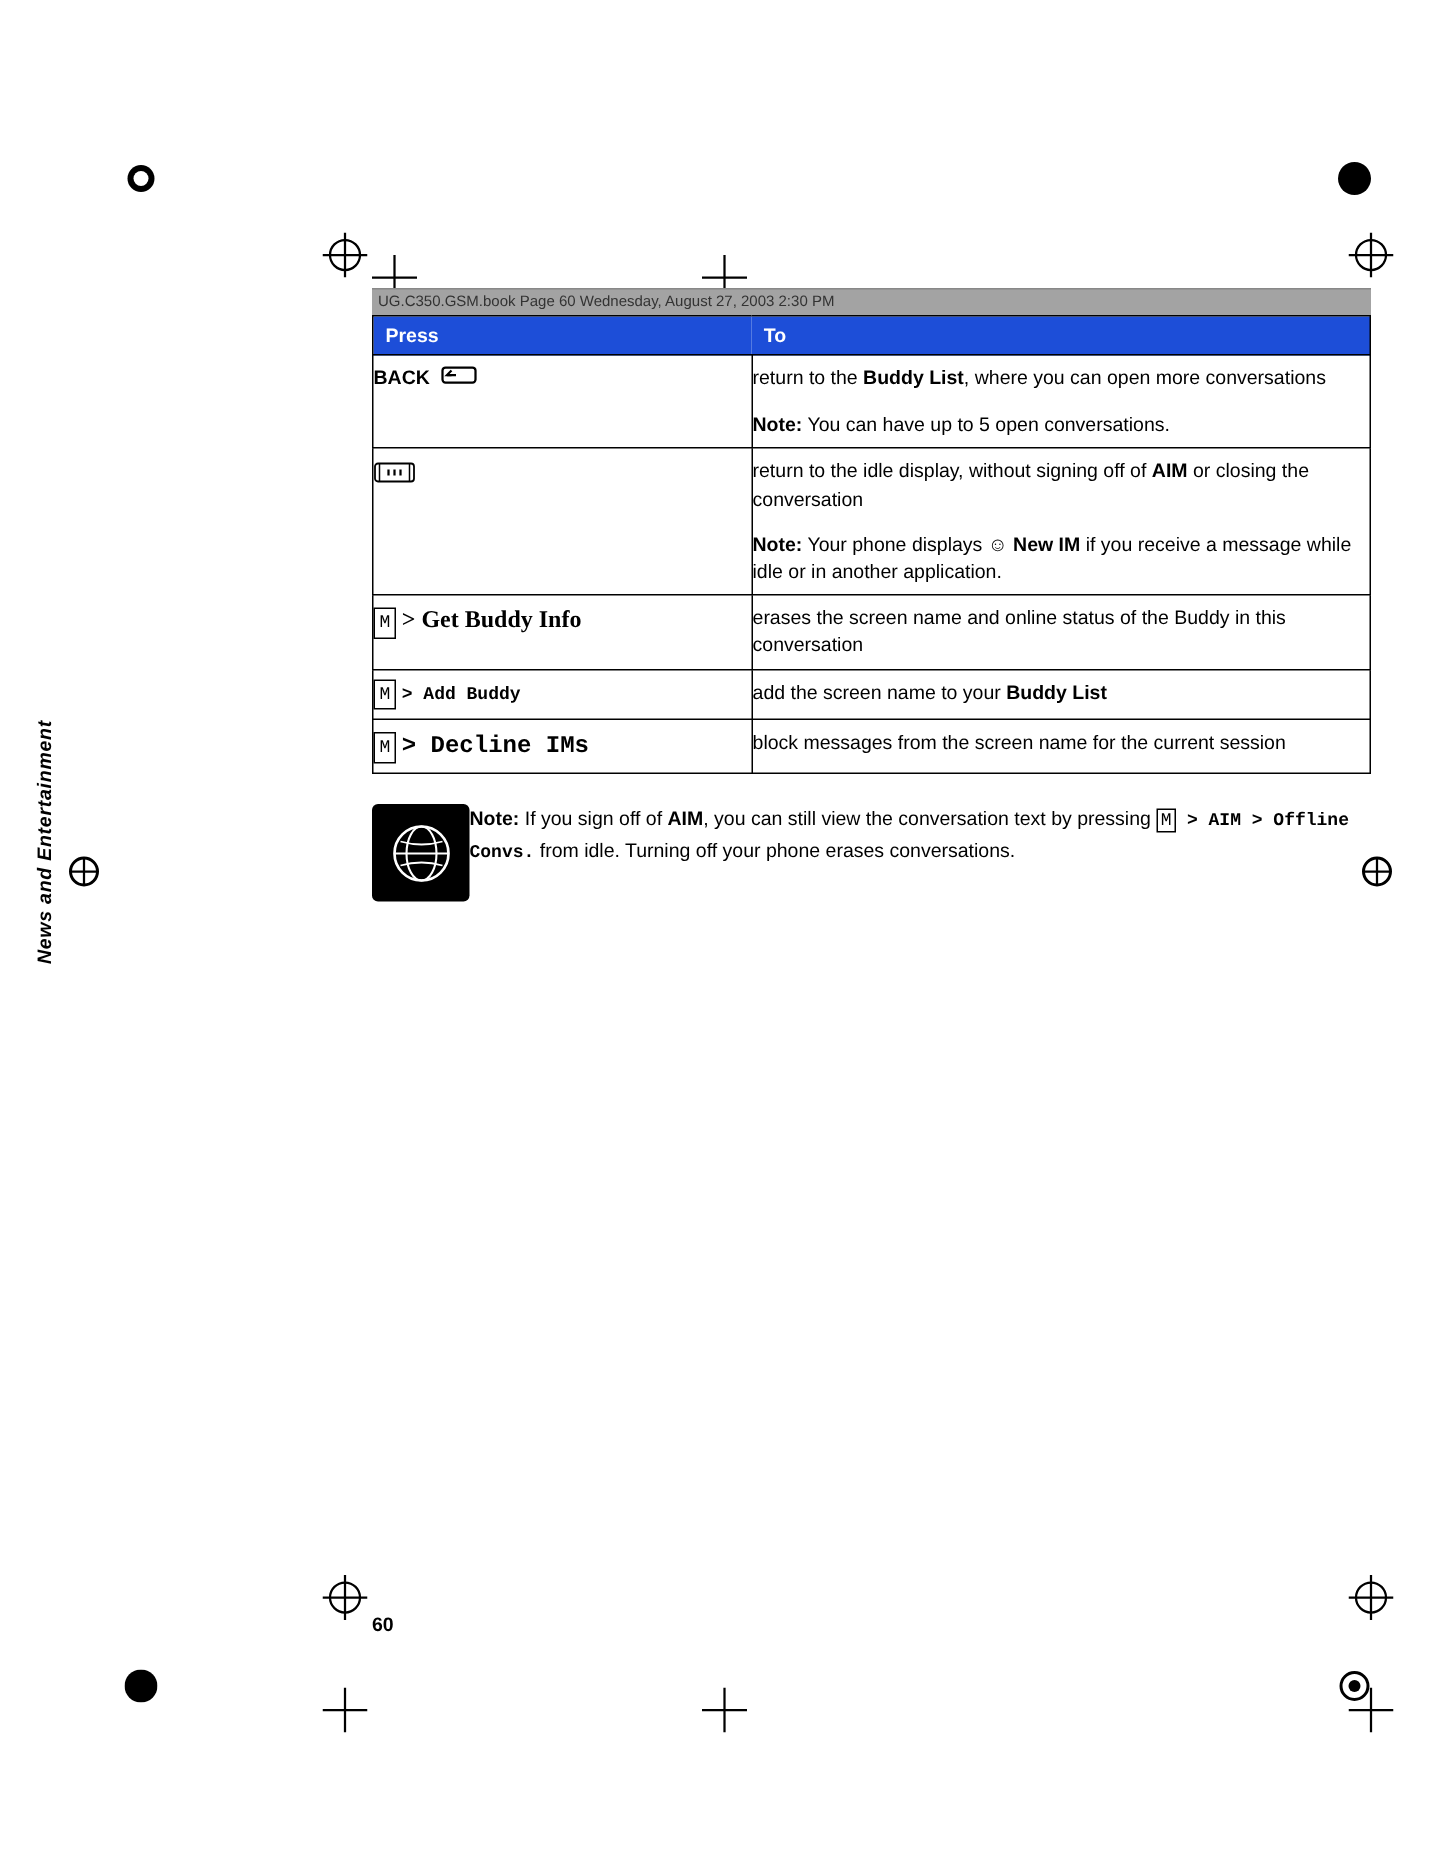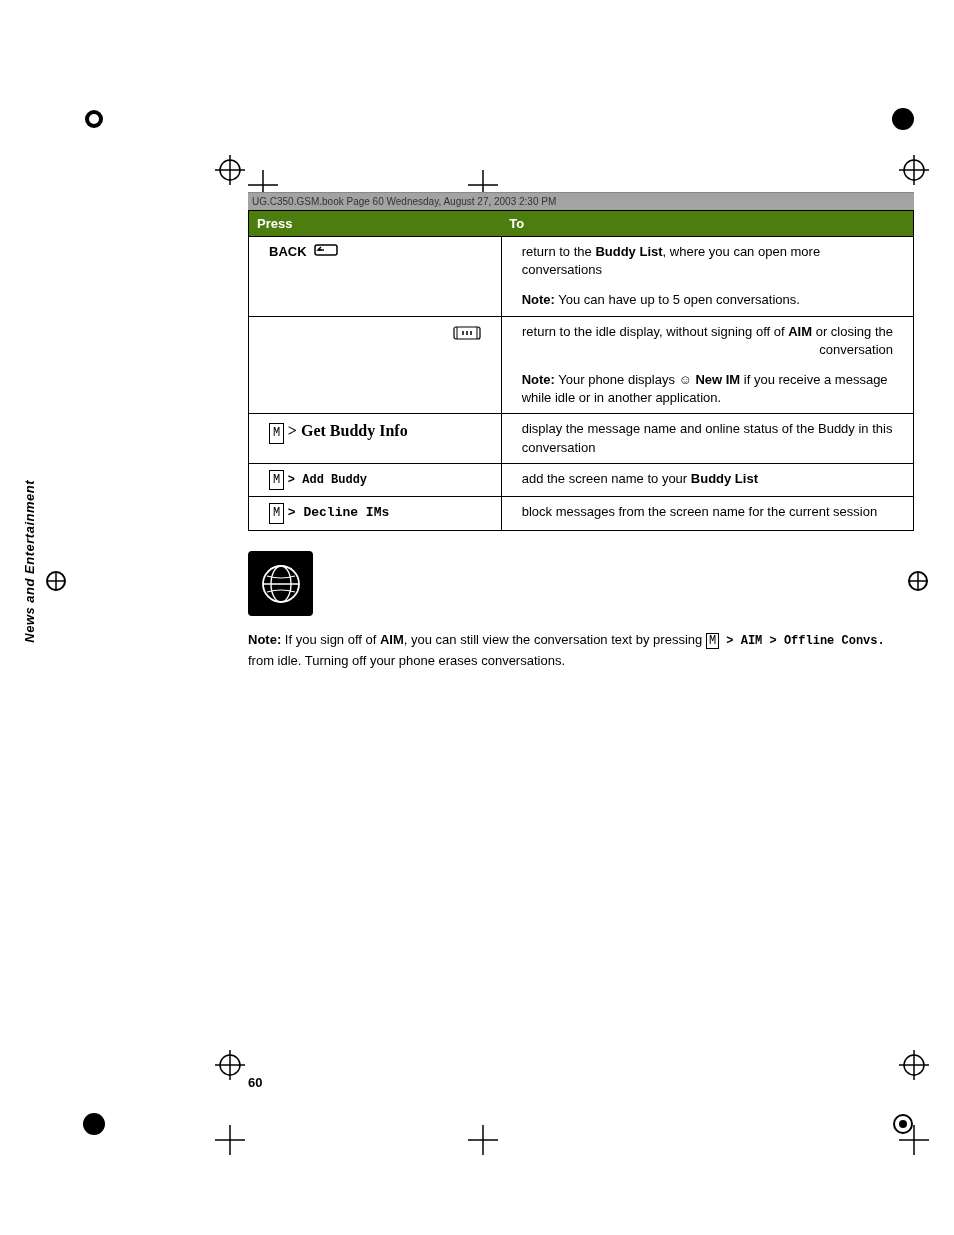--- a/index.html
+++ b/index.html
@@ -56,30 +56,30 @@
     }
 
     
     .press-table {
       width: 100%;
       border-collapse: collapse;
       border: 1.5px solid #000;
     }
 
     .press-table th {
-      background: #4d7c0f;
+      background: #1d4ed8;
       color: #fff;
       text-align: left;
       padding: 5px 8px;
       font-size: 13px;
       font-weight: bold;
     }
 
     .press-table td {
-      padding: 6px 20px;
+      padding: 6px 0;
       vertical-align: top;
       border: 1px solid #000;
       font-size: 13px;
       line-height: 1.4;
     }
 
     .press-table td:first-child {
       width: 38%;
       border-right: 1px solid #000;
     }
@@ -246,21 +246,21 @@
           return to the <strong>Buddy List</strong>, where you can open more conversations
         </td>
       </tr>
       <tr>
         <td style="border-top:none;"></td>
         <td style="border-top:none;">
           <strong>Note:</strong> You can have up to 5 open conversations.
         </td>
       </tr>
 
-      <tr style="border-bottom:none;text-align:right;">
+      <tr style="border-bottom:none;">
         <td style="border-bottom: none; vertical-align:top;">
           <span>
             <svg width="28" height="20" viewBox="0 0 28 20">
               <rect x="1" y="4" width="26" height="12" rx="2" fill="none" stroke="#000" stroke-width="1.2"></rect>
               <line x1="4" y1="4" x2="4" y2="16" stroke="#000" stroke-width="1"></line>
               <line x1="24" y1="4" x2="24" y2="16" stroke="#000" stroke-width="1"></line>
               <line x1="10" y1="8" x2="10" y2="12" stroke="#000" stroke-width="1.5"></line>
               <line x1="14" y1="8" x2="14" y2="12" stroke="#000" stroke-width="1.5"></line>
               <line x1="18" y1="8" x2="18" y2="12" stroke="#000" stroke-width="1.5"></line>
             </svg>
@@ -276,48 +276,48 @@
           <strong>Note:</strong> Your phone displays ☺ <strong>New IM</strong> if you receive a message while idle or in another application.
         </td>
       </tr>
 
       <tr>
         <td>
           <span style="font-family:'Courier New',monospace; font-size:12px; border:1px solid #000; padding:1px 3px; display:inline-block;">M</span>
           <span style="font-family:Liberation Serif, serif; font-size:16px; font-weight:bold;"> &gt; Get Buddy Info</span>
         </td>
         <td>
-          display the message name and online status of the Buddy in this conversation
+          erases the screen name and online status of the Buddy in this conversation
         </td>
       </tr>
 
       <tr>
         <td>
           <span style="font-family:'Courier New',monospace; font-size:12px; border:1px solid #000; padding:1px 3px; display:inline-block;">M</span>
           <span style="font-family:Liberation Mono, monospace; font-size:12px; font-weight:bold;"> &gt; Add Buddy</span>
         </td>
         <td>
           add the screen name to your <strong>Buddy List</strong>
         </td>
       </tr>
 
 
       <tr>
         <td>
           <span style="font-family:'Courier New',monospace; font-size:12px; border:1px solid #000; padding:1px 3px; display:inline-block;">M</span>
-          <span style="font-family:'Courier New',monospace; font-size:13px; font-weight:bold;"> &gt; Decline IMs</span>
+          <span style="font-family:'Courier New',monospace; font-size:16px; font-weight:bold;"> &gt; Decline IMs</span>
         </td>
         <td>
           block messages from the screen name for the current session
         </td>
       </tr>
     </tbody>
   </table>
 
-  <div style="margin-top: 20px; display: flex; align-items: flex-start; gap: 14px; flex-direction: column;">
+  <div style="margin-top: 20px; display: flex; align-items: flex-start; ">
     <div style="width:65px; height:65px; background:#000; border-radius:4px; flex-shrink:0; display:flex; align-items:center; justify-content:center;">
       <svg width="44" height="44" viewBox="0 0 44 44">
         <circle cx="22" cy="22" r="18" fill="none" stroke="#fff" stroke-width="1.8"></circle>
         <ellipse cx="22" cy="22" rx="10" ry="18" fill="none" stroke="#fff" stroke-width="1.4"></ellipse>
         <line x1="4" y1="22" x2="40" y2="22" stroke="#fff" stroke-width="1.4"></line>
         <path d="M8 14 Q22 18 36 14" fill="none" stroke="#fff" stroke-width="1.2"></path>
         <path d="M8 30 Q22 26 36 30" fill="none" stroke="#fff" stroke-width="1.2"></path>
       </svg>
     </div>
     <div style="font-size:13px; line-height:1.55; color:#000;">

